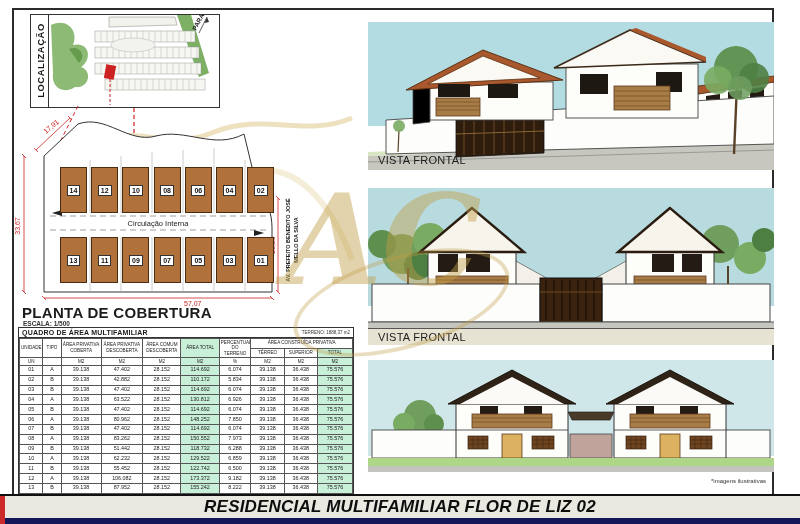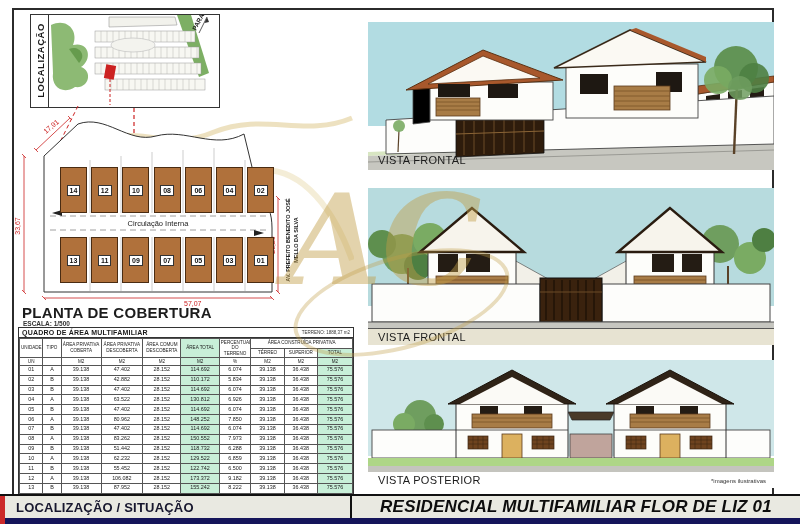--- a/index.html
+++ b/index.html
@@ -595,37 +595,31 @@
         <rect x="258" y="76" width="20" height="13" fill="#6e431f" stroke="#3a2410" stroke-width=".7"></rect>
         <rect x="322" y="76" width="22" height="13" fill="#6e431f" stroke="#3a2410" stroke-width=".7"></rect>
         <g stroke="#3a2410" stroke-width=".5">
             <path d="M263,76 v13 M268,76 v13 M273,76 v13 M327,76 v13 M333,76 v13 M339,76 v13 M258,80 h20 M258,84 h20 M322,80 h22 M322,84 h22"></path>
           </g>
 
         <rect x="0" y="98" width="406" height="8" fill="#aed687"></rect>
         <rect x="0" y="106" width="406" height="6" fill="#c4c4be"></rect>
       </svg>
     </div>
-    <div id="vista3-strip" data-name="vista-label-strip">
-      <span class="vista-label" data-name="vista-label">VISTA POSTERIOR</span>
-    </div>
   </div>
 
   <div id="imagens-note" data-name="illustrative-images-note">*imagens ilustrativas</div>
 </div>
 
 <div id="watermark" data-name="watermark-monogram">
   <span class="wm-letters">AC</span>
   <div class="wm-ring" data-name="watermark-ring"></div>
 </div>
 
 <div id="footer" data-name="title-block">
   <div id="footer-row">
-    <div id="footer-left" data-name="title-block-left-cell">
-      <span data-name="sheet-subject">LOCALIZAÇÃO / SITUAÇÃO</span>
-    </div>
     <div id="footer-right" data-name="title-block-right-cell">
-      <span data-name="project-title">RESIDENCIAL MULTIFAMILIAR FLOR DE LIZ 01</span>
+      <span data-name="project-title">RESIDENCIAL MULTIFAMILIAR FLOR DE LIZ 02</span>
     </div>
   </div>
   <div id="footer-navy" data-name="footer-navy-bar"></div>
   <div id="footer-red-edge" data-name="footer-red-edge"></div>
 </div>
 
 </body></html>

